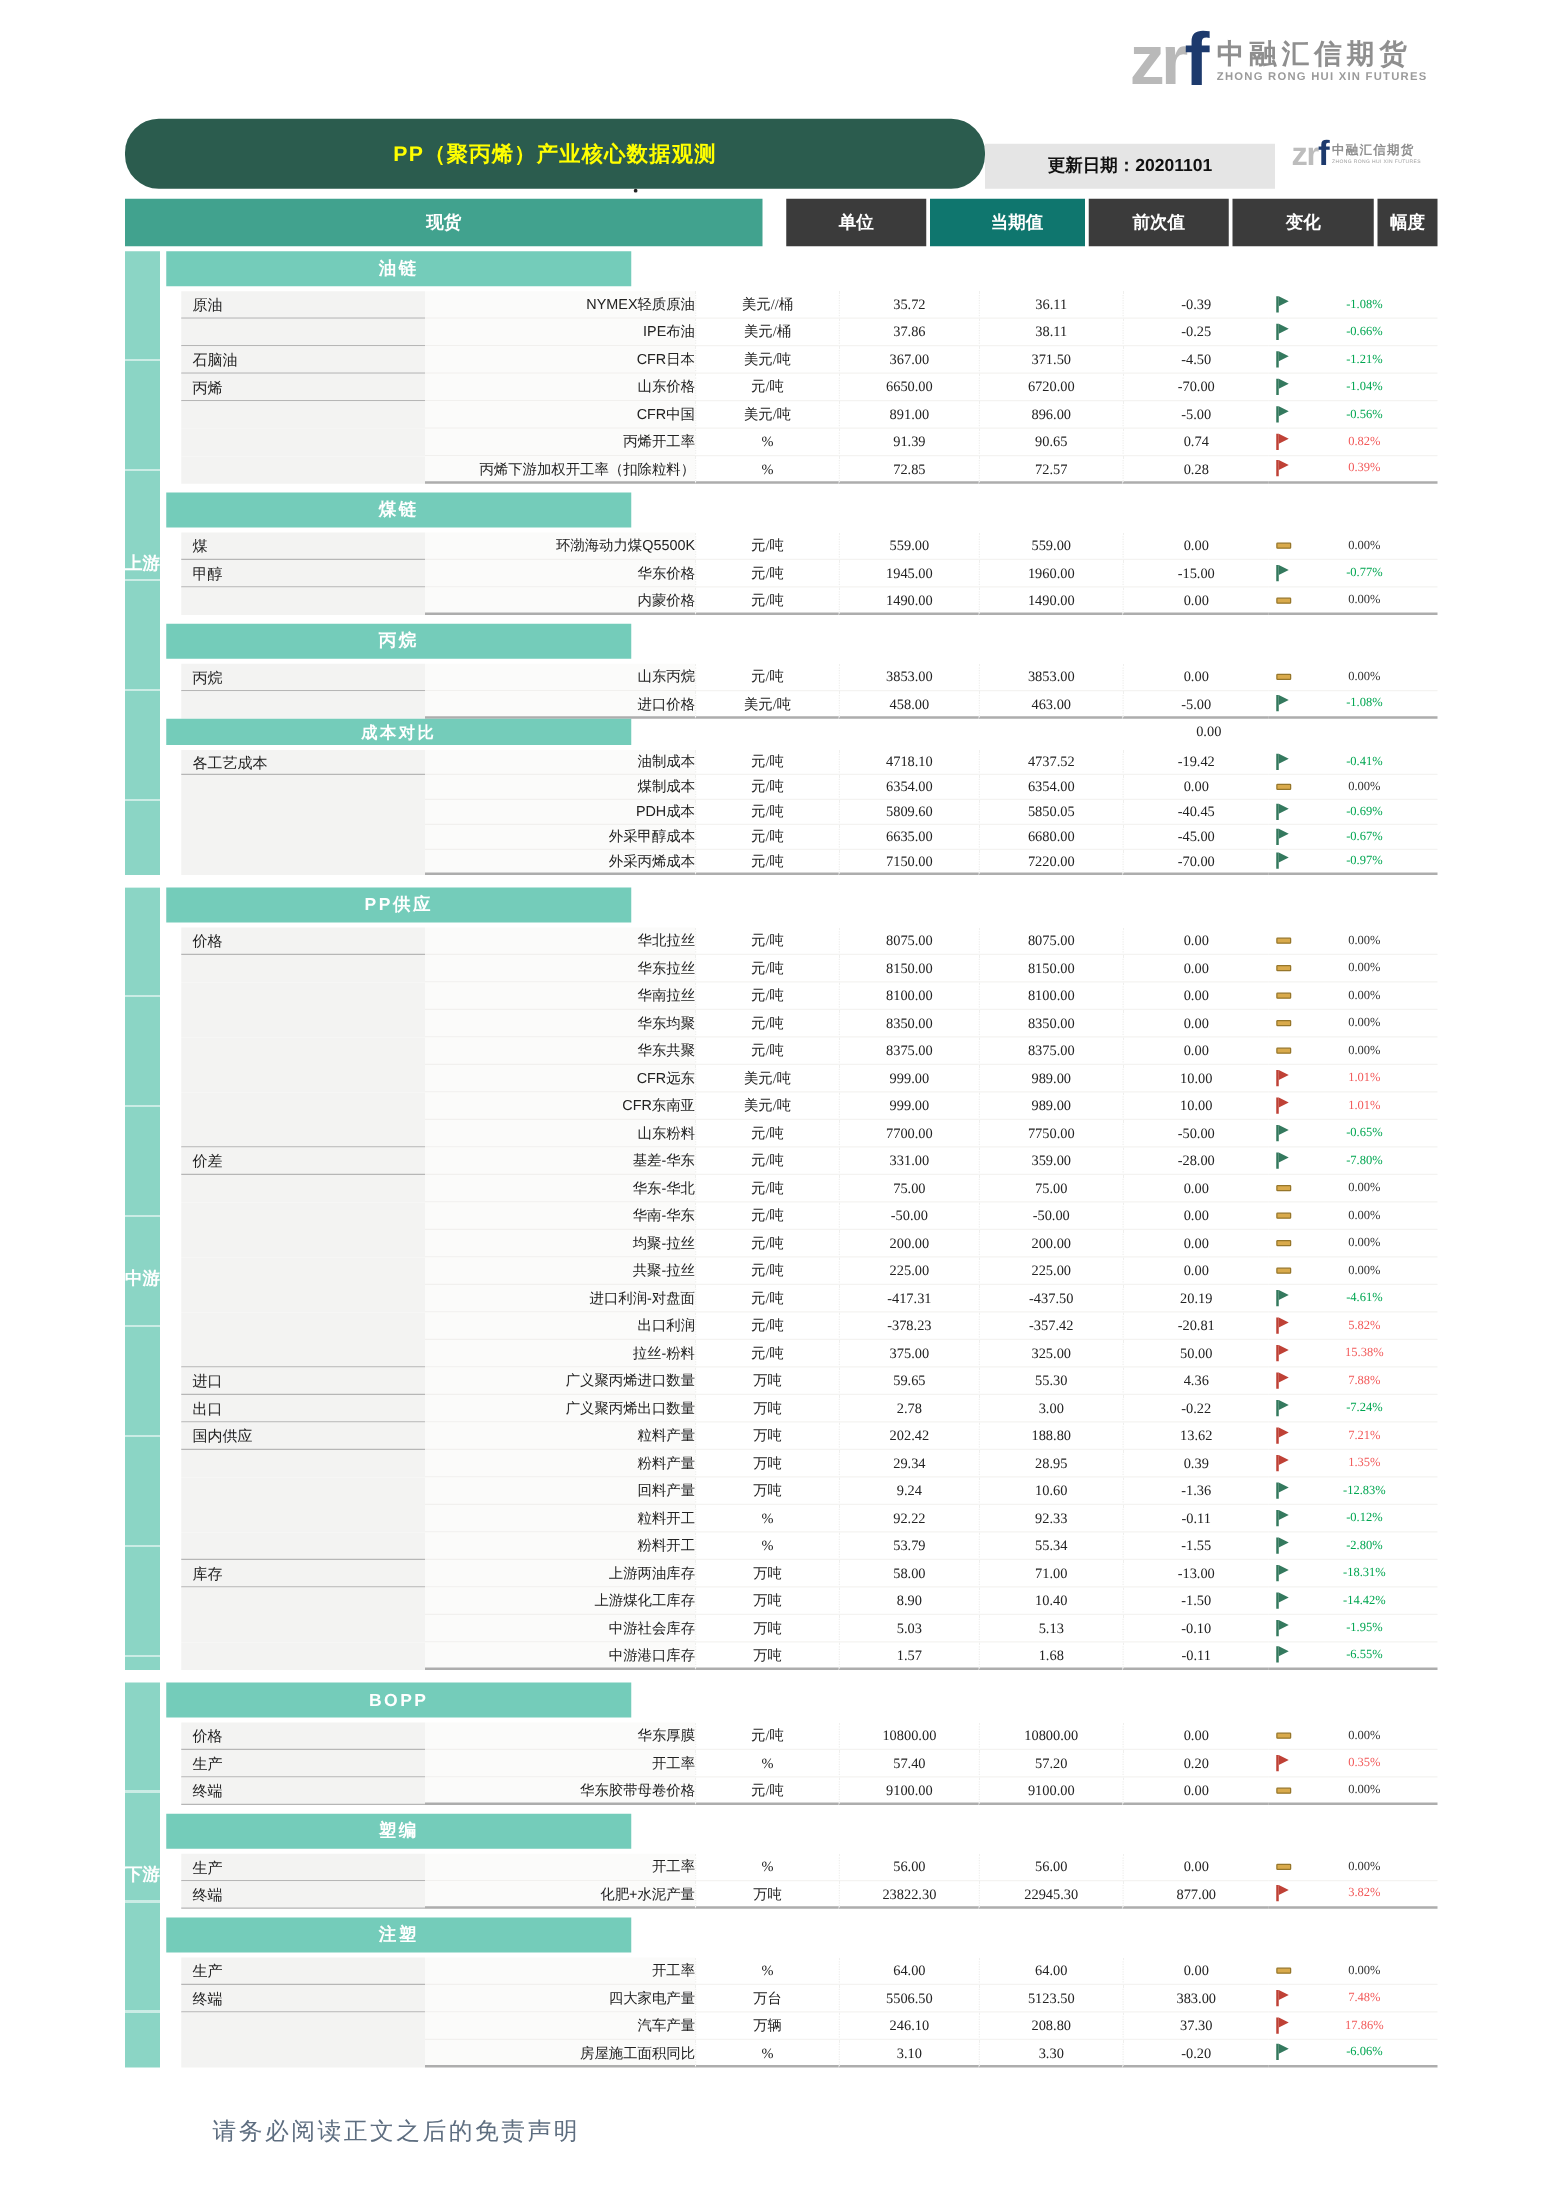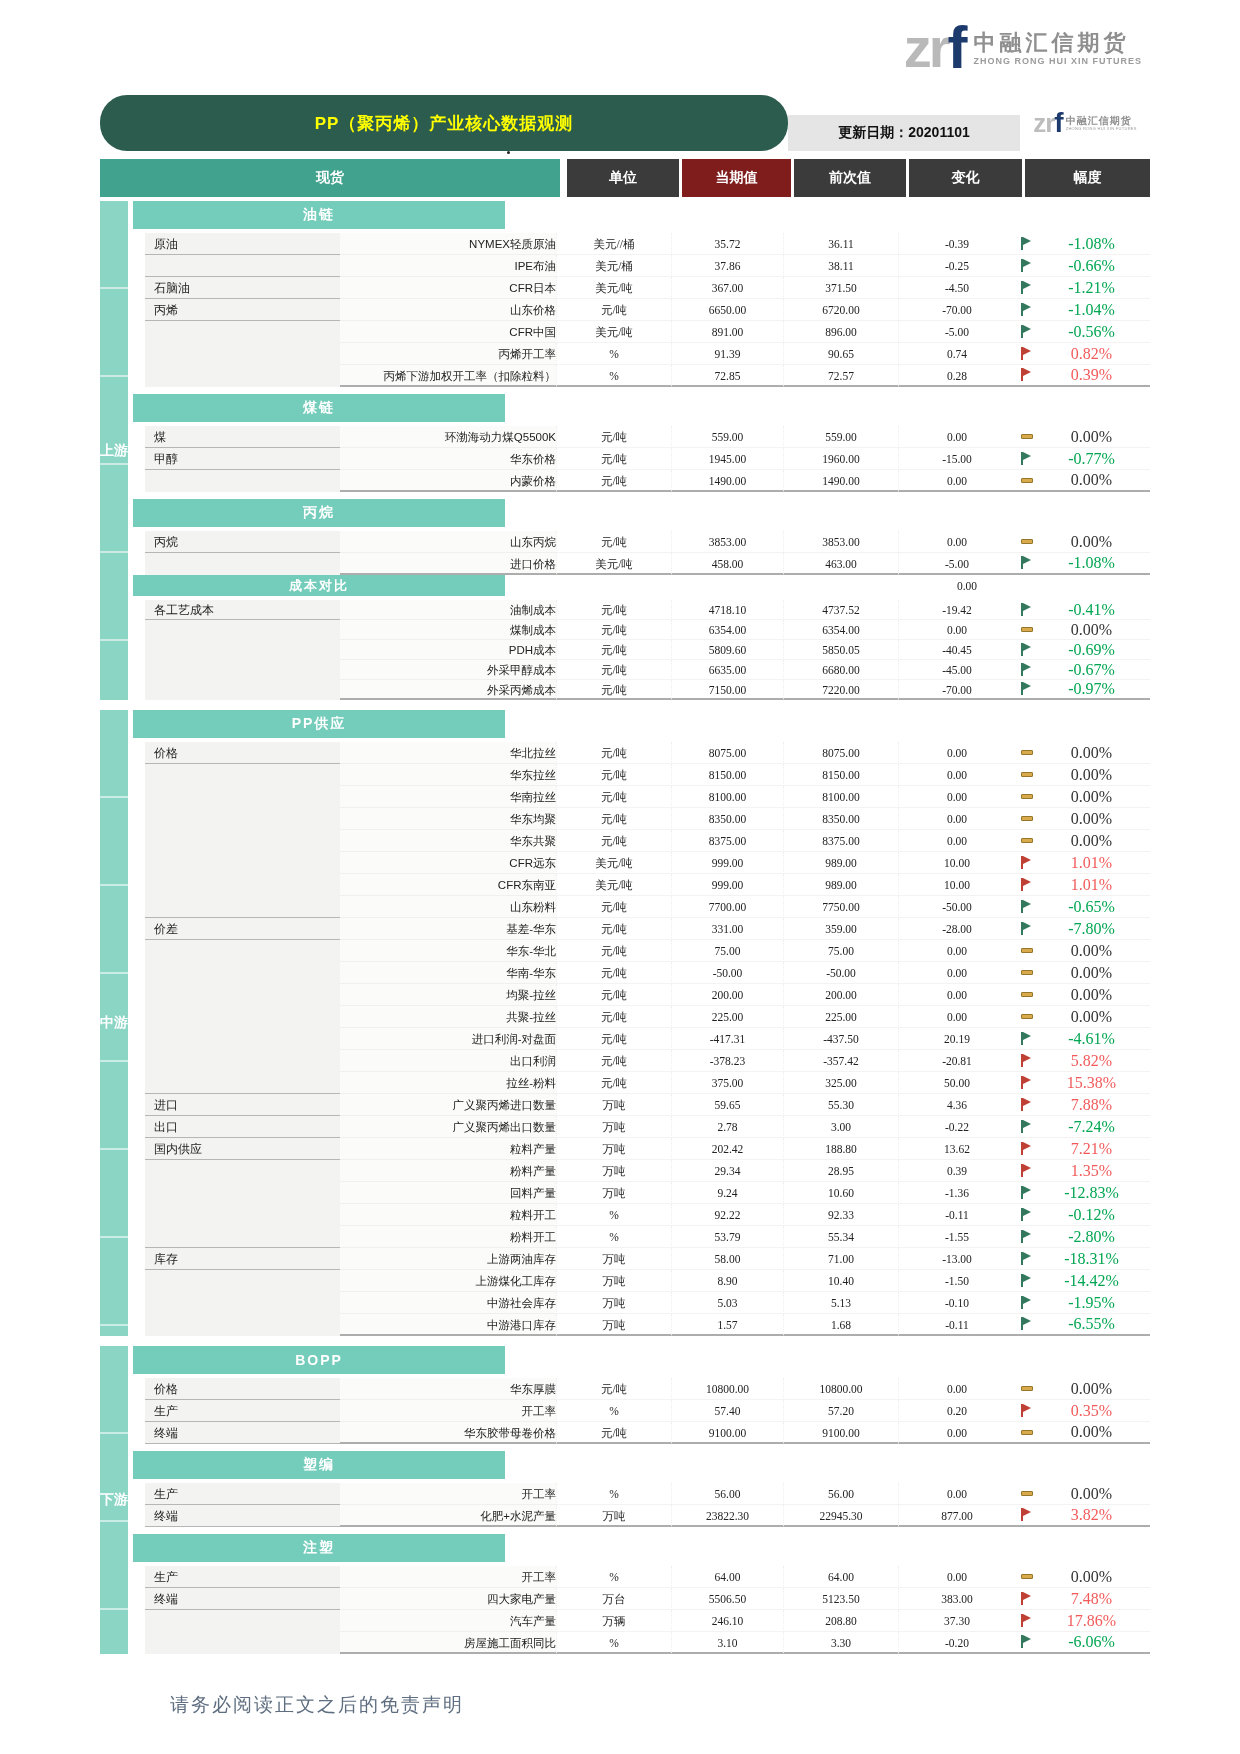--- a/index.html
+++ b/index.html
@@ -24,23 +24,23 @@
   .minilogo .zr{font-size:26px;font-weight:bold;color:#bdbdbd;letter-spacing:-1px;}
   .minilogo .f{font-size:28px;font-weight:bold;color:#1d3a6d;line-height:22px;margin-right:2px;}
   .ministack .cn{font-size:10px;font-weight:bold;color:#8f8f8f;letter-spacing:1px;line-height:11px;}
   .ministack .en{font-size:4px;color:#9b9b9b;letter-spacing:.3px;}
 
   .stray-dot{position:absolute;left:507px;top:151px;width:3px;height:3px;border-radius:50%;background:#222;}
 
   
   .thead{position:absolute;left:100px;top:159px;width:1050px;height:38px;display:flex;}
   .thead .h{color:#fff;font-weight:bold;font-size:14px;display:flex;align-items:center;justify-content:center;}
-  .h-spot{width:460px;background:#41a28e;margin-right:7px;}
+  .h-spot{width:510px;background:#41a28e;margin-right:19px;}
   .h-unit{width:112px;background:#3b3b3b;margin-right:3px;}
-  .h-cur{width:109px;background:#7f1d1d;margin-right:3px;}
+  .h-cur{width:109px;background:#0f766e;margin-right:3px;padding-left:15px;}
   .h-prev{width:112px;background:#3b3b3b;margin-right:3px;}
   .h-chg{width:113px;background:#3b3b3b;margin-right:3px;}
   .h-pct{flex:1;background:#3b3b3b;}
 
   
   #table-body{position:absolute;left:100px;top:201px;width:1050px;}
   .group{display:flex;margin-bottom:10px;}
   .band{width:28px;background-color:#8bd5c5;position:relative;
     background-image:repeating-linear-gradient(to bottom,transparent 0 86px,rgba(255,255,255,.55) 86px 88px);
     display:flex;align-items:center;justify-content:center;}
@@ -64,21 +64,21 @@
   .cat-b{border-bottom:1px solid #b6b6b6;}
   .item{width:216px;padding-left:14px;font-size:11.5px;box-sizing:border-box;background:#fbfbfa;
     white-space:nowrap;border-bottom:1px solid #f1f0ee;text-align:right;}
   .val{font-family:"Liberation Serif","DejaVu Serif",serif;font-size:11.5px;text-align:center;
     color:#222;border-bottom:1px solid #f4f3f1;border-left:1px dotted #efefed;}
   .cu{width:114px;}
   .cc{width:111px;}
   .cp{width:114px;}
   .cg{width:116px;}
   .cf{flex:1;display:flex;align-items:center;border-bottom:1px solid #f4f3f1;}
-  .pct{flex:1;text-align:center;font-size:16px;font-family:"Liberation Serif","DejaVu Serif",serif;}
+  .pct{flex:1;text-align:center;font-size:10px;font-family:"Liberation Serif","DejaVu Serif",serif;}
   .pct.up{color:#f25a5a;}
   .pct.down{color:#00a651;}
   .pct.flat{color:#333;}
   .sec-end > .item,.sec-end > .val,.sec-end > .cf{border-bottom:2px solid #adadad;}
 
   
   .flag{position:relative;width:13px;height:14px;flex:0 0 13px;margin-left:5px;align-self:center;}
   .flag::before{content:"";position:absolute;left:1px;top:0;width:2px;height:13px;background:currentColor;}
   .flag::after{content:"";position:absolute;left:3px;top:0;width:0;height:0;
     border-top:4px solid transparent;border-bottom:4px solid transparent;border-left:8px solid currentColor;}

